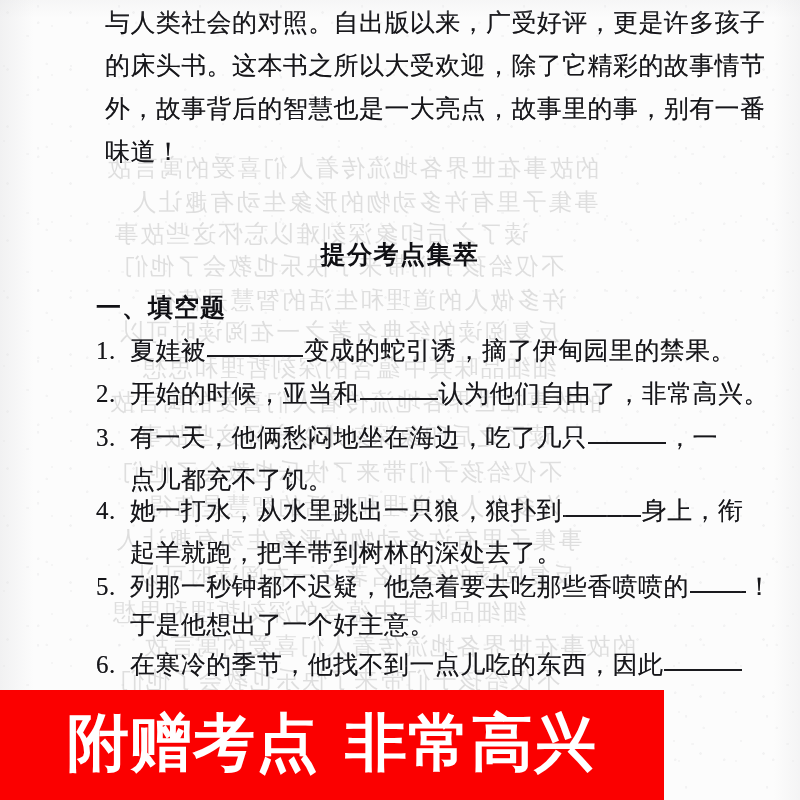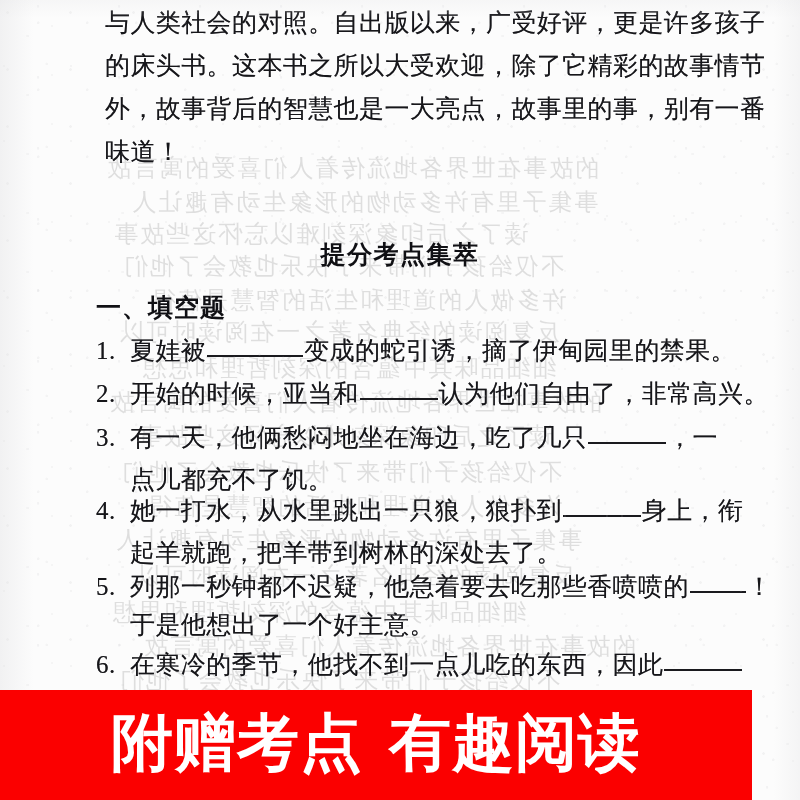--- a/index.html
+++ b/index.html
@@ -136,21 +136,21 @@
   }
   .blank-lg { width: 96px; }
   .blank-md { width: 78px; }
   .blank-sm { width: 56px; }
 
   
   #promo-banner {
     position: absolute;
     left: 0;
     bottom: 0;
-    width: 752px;
+    width: 664px;
     height: 110px;
     background: #fb0000;
     z-index: 10;
     display: flex;
     align-items: center;
     justify-content: center;
   }
   .promo-text {
     font-family: "DejaVu Sans", sans-serif;
     font-weight: 700;
@@ -227,17 +227,17 @@
     </div>
 
   </div>
 
   <div id="paper-noise"></div>
   <div id="page-vignette"></div>
 
   <div id="promo-banner" style="background: rgb(251, 0, 0);">
     <div class="promo-text" style="color: rgb(255, 255, 255);">
       <span>附赠考点</span>
-      <span>有趣阅读</span>
+      <span>非常高兴</span>
     </div>
   </div>
 
 </div>
 
 </body></html>

